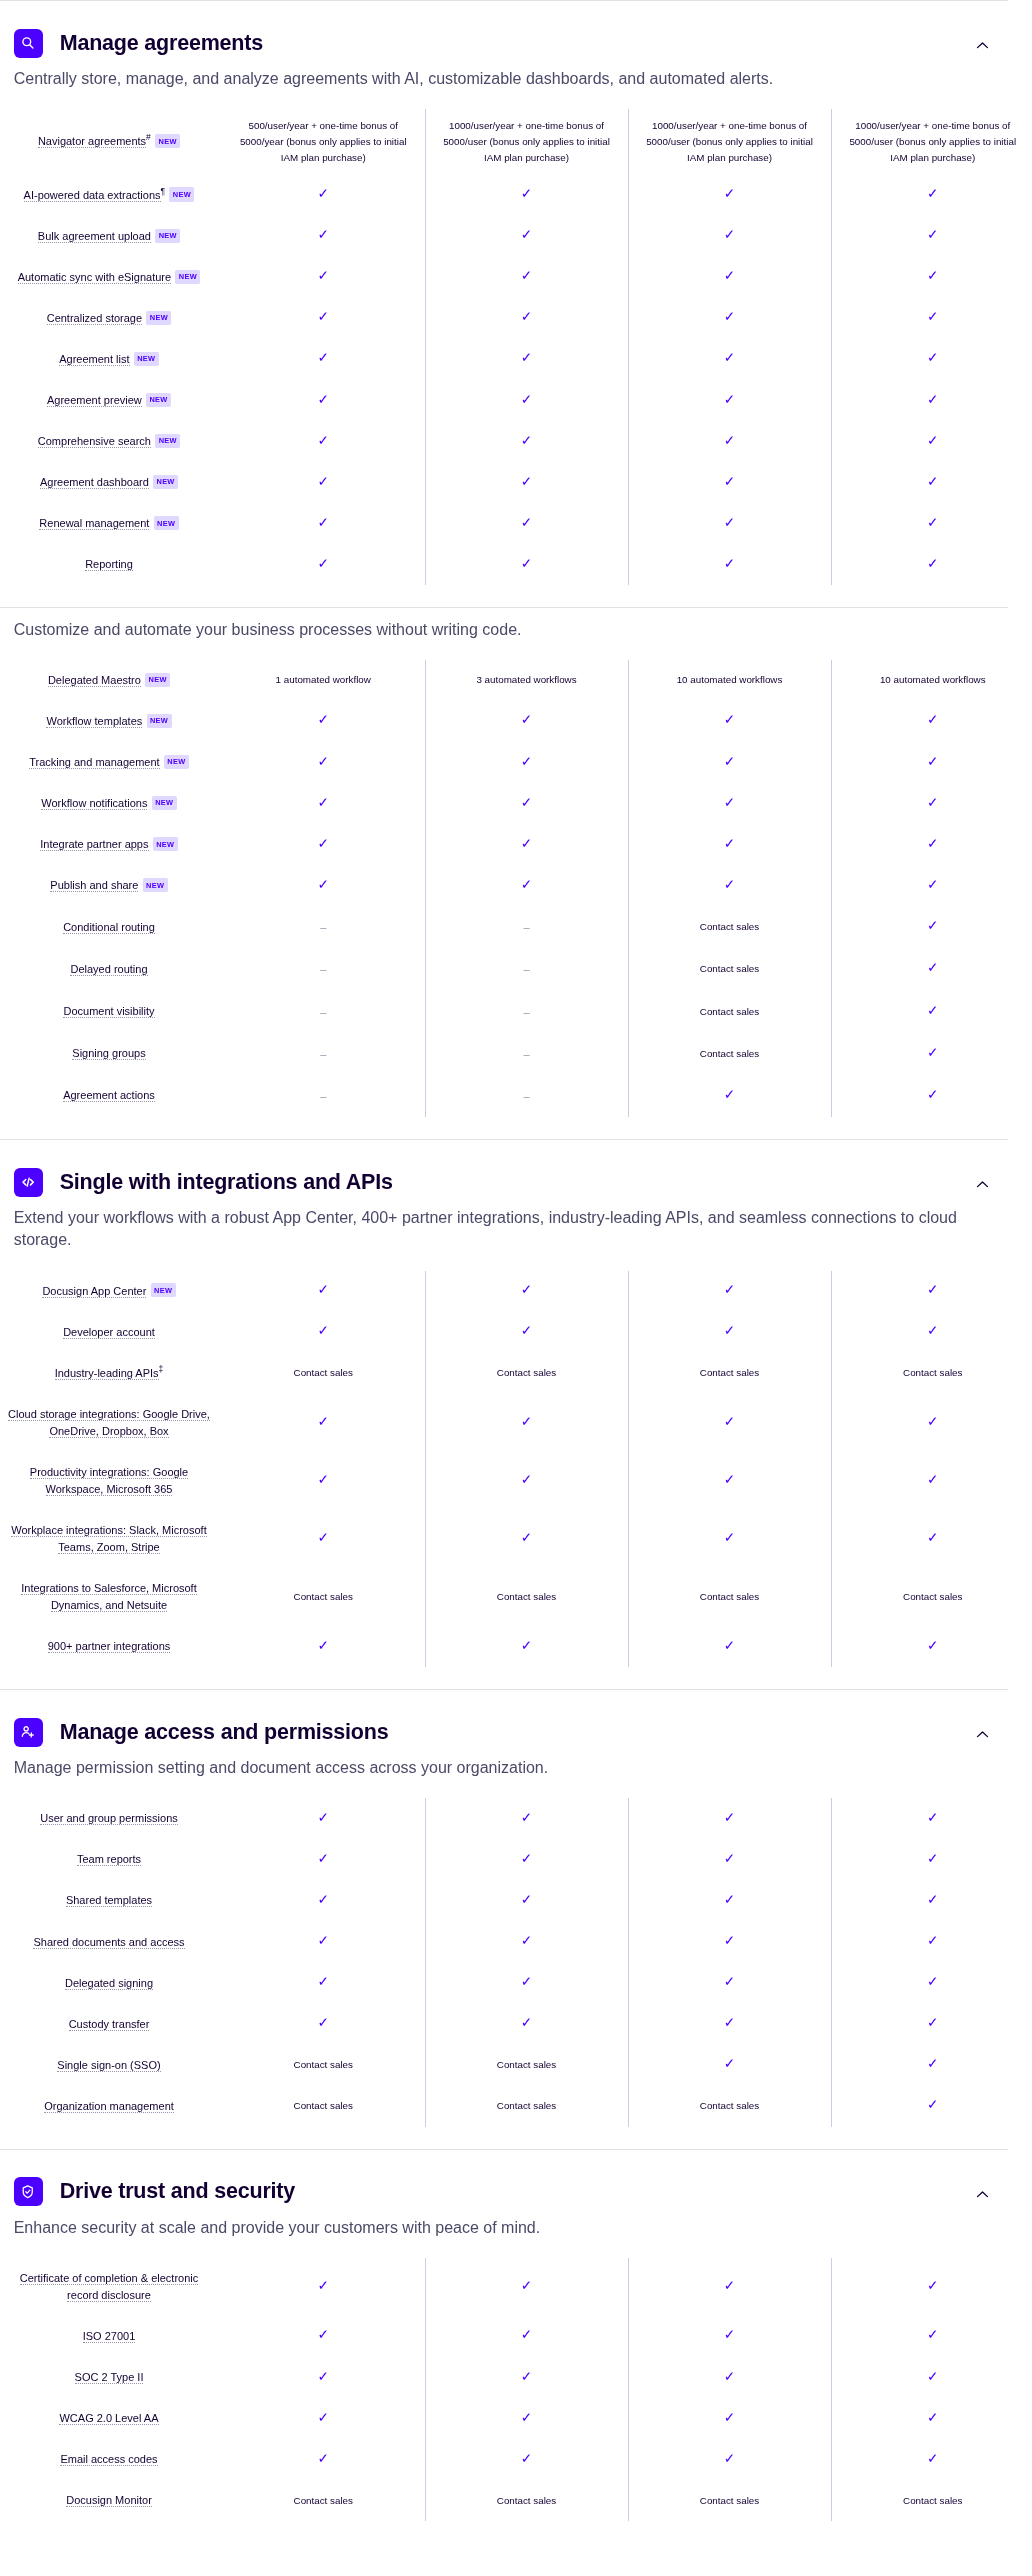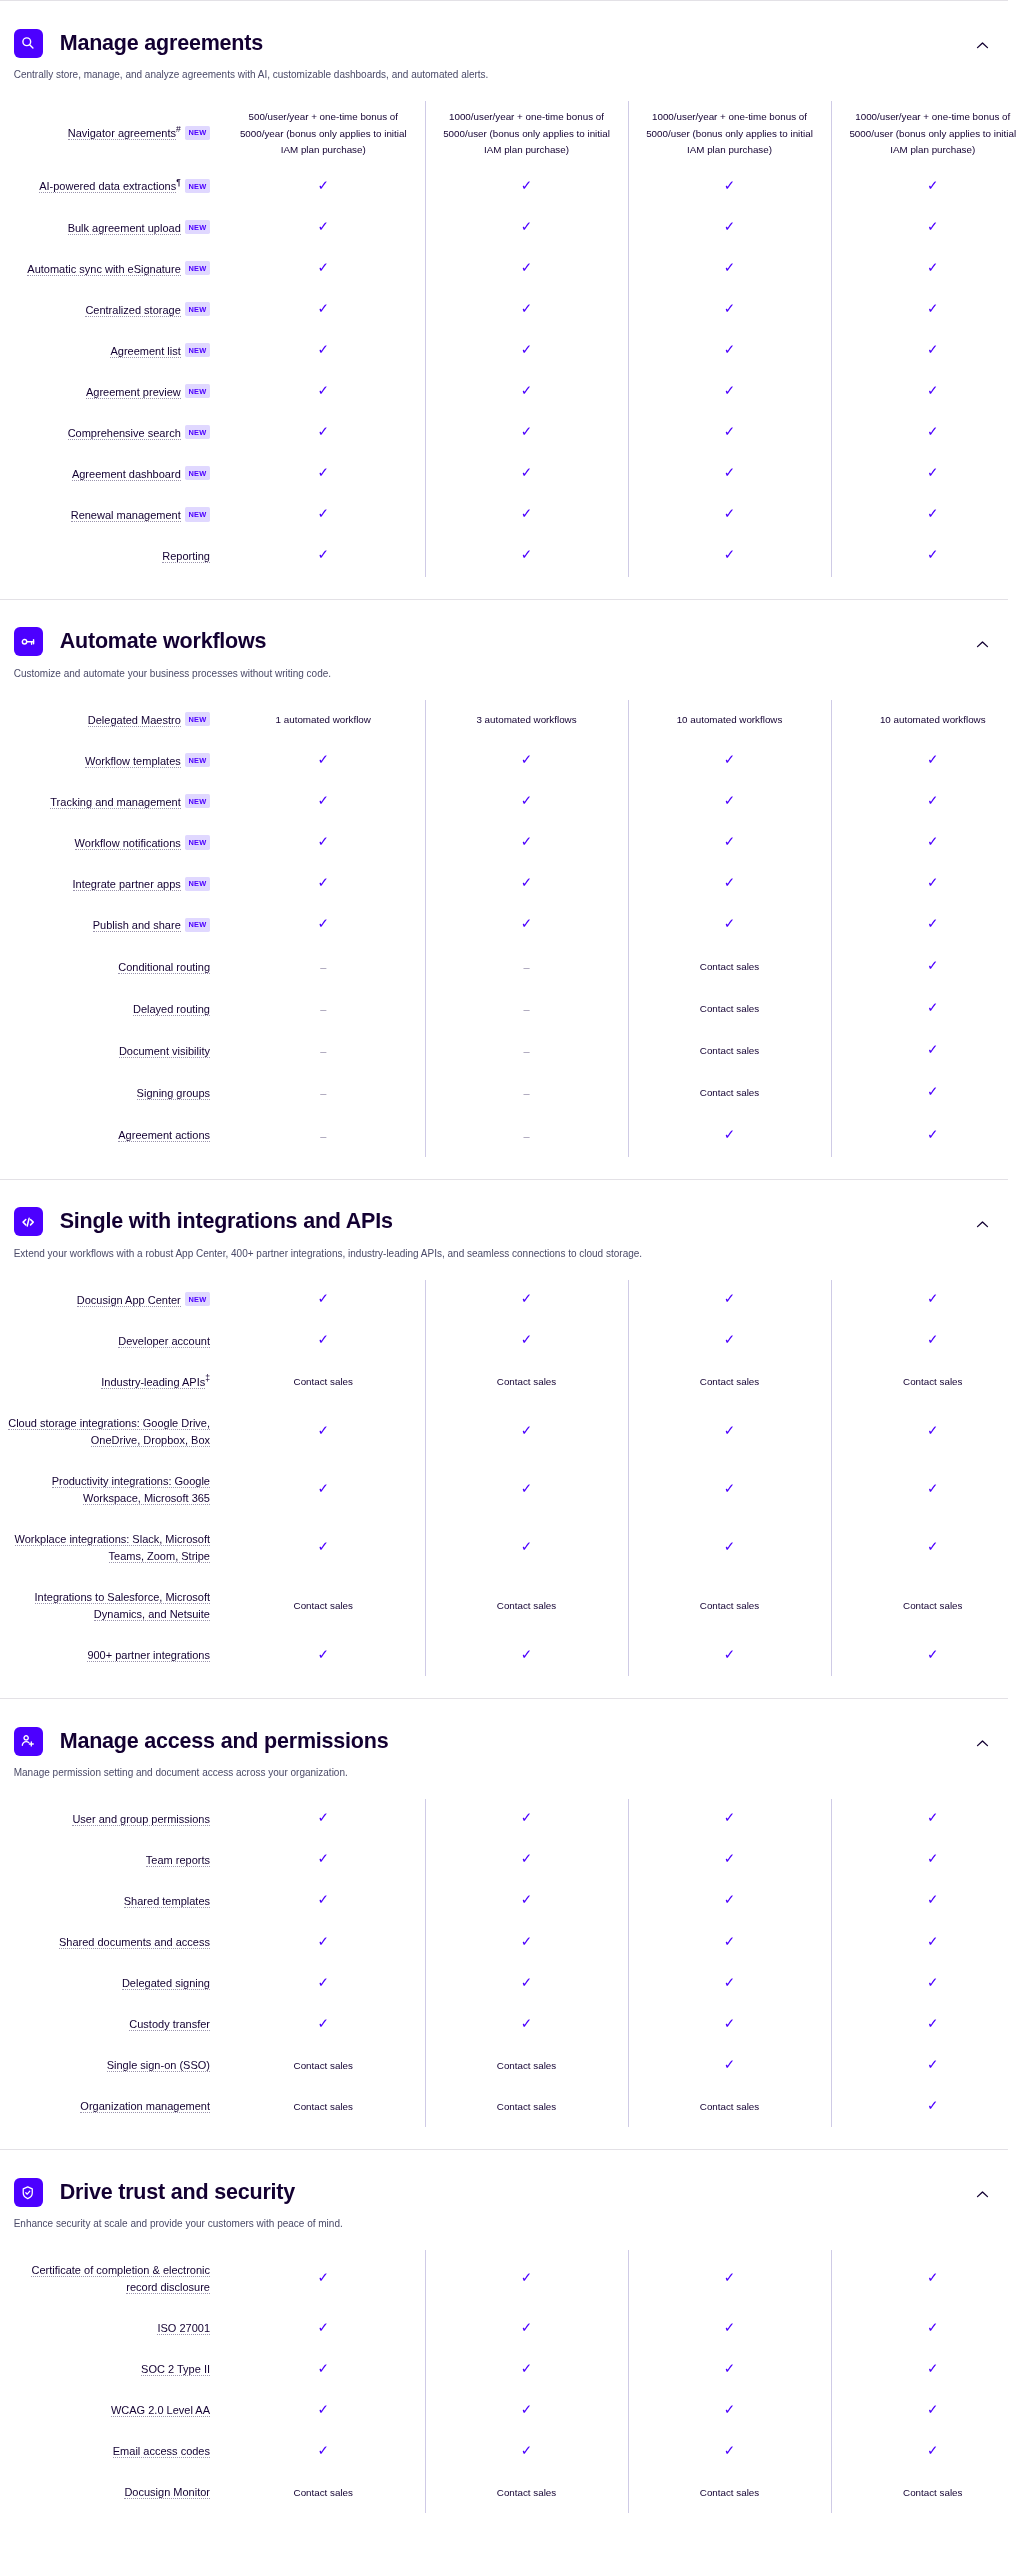--- a/index.html
+++ b/index.html
@@ -40,21 +40,21 @@
     color: #130032;
   }
   .chev {
     position: absolute;
     right: 17px;
     top: 36px;
     width: 17px; height: 17px;
     color: #130032;
   }
   .sec-desc {
-    font-size: 10px;
+    font-size: 16px;
     color: #4a4a68;
     padding: 10.3px 13.7px 0 13.7px;
     line-height: 1.4;
   }
 
   
   table.cmp {
     width: 1032px;
     border-collapse: collapse;
     table-layout: fixed;
@@ -77,21 +77,21 @@
     font-weight: 400;
   }
   table.cmp td.plan.first, table.cmp th.plan.first { border-left: 0; }
 
   table.cmp td.feat {
     padding-left: 8px;
     padding-right: 12px;
     font-size: 11px;
     line-height: 1.55;
     color: #130032;
-    text-align: right;
+    text-align: center;
   }
   .feat-label {
     border-bottom: 0.9px dotted #9a94ad;
     display: inline;
     cursor: help;
   }
   sup.mark { font-size: 8.6px; line-height:0; }
   .badge-new {
     display: inline-block;
     background: #e0d8ff;
@@ -215,34 +215,20 @@
               <td class="plan first"><span class="check">✓</span></td>
               <td class="plan"><span class="check">✓</span></td>
               <td class="plan"><span class="check">✓</span></td>
               <td class="plan"><span class="check">✓</span></td>
             </tr>
           </tbody>
         </table>
       </div>
     </div>
     <div class="section">
-      <div class="sec-head">
-        <span class="sec-icon">
-          <svg width="15.5" height="15.5" viewBox="0 0 24 24" fill="none" stroke="currentColor" stroke-width="2.2" stroke-linecap="round">
-            <circle cx="7" cy="12" r="3.4"></circle>
-            <line x1="10.4" y1="12" x2="21" y2="12"></line>
-            <line x1="18" y1="12" x2="18" y2="16"></line>
-            <line x1="21" y1="9" x2="21" y2="15"></line>
-          </svg>
-        </span>
-        <span class="sec-title">Automate workflows</span>
-        <span class="chev"><svg width="17" height="17" viewBox="0 0 24 24" fill="none" stroke="currentColor" stroke-width="1.9" stroke-linecap="round" stroke-linejoin="round">
-            <polyline points="5,15 12,8.5 19,15"></polyline>
-          </svg></span>
-      </div>
       <div class="sec-desc">Customize and automate your business processes without writing code.</div>
       <div class="sec-body">
         <table class="cmp">
           <colgroup>
             <col class="feat">
             <col class="plan">
             <col class="plan">
             <col class="plan">
             <col class="plan">
           </colgroup>

